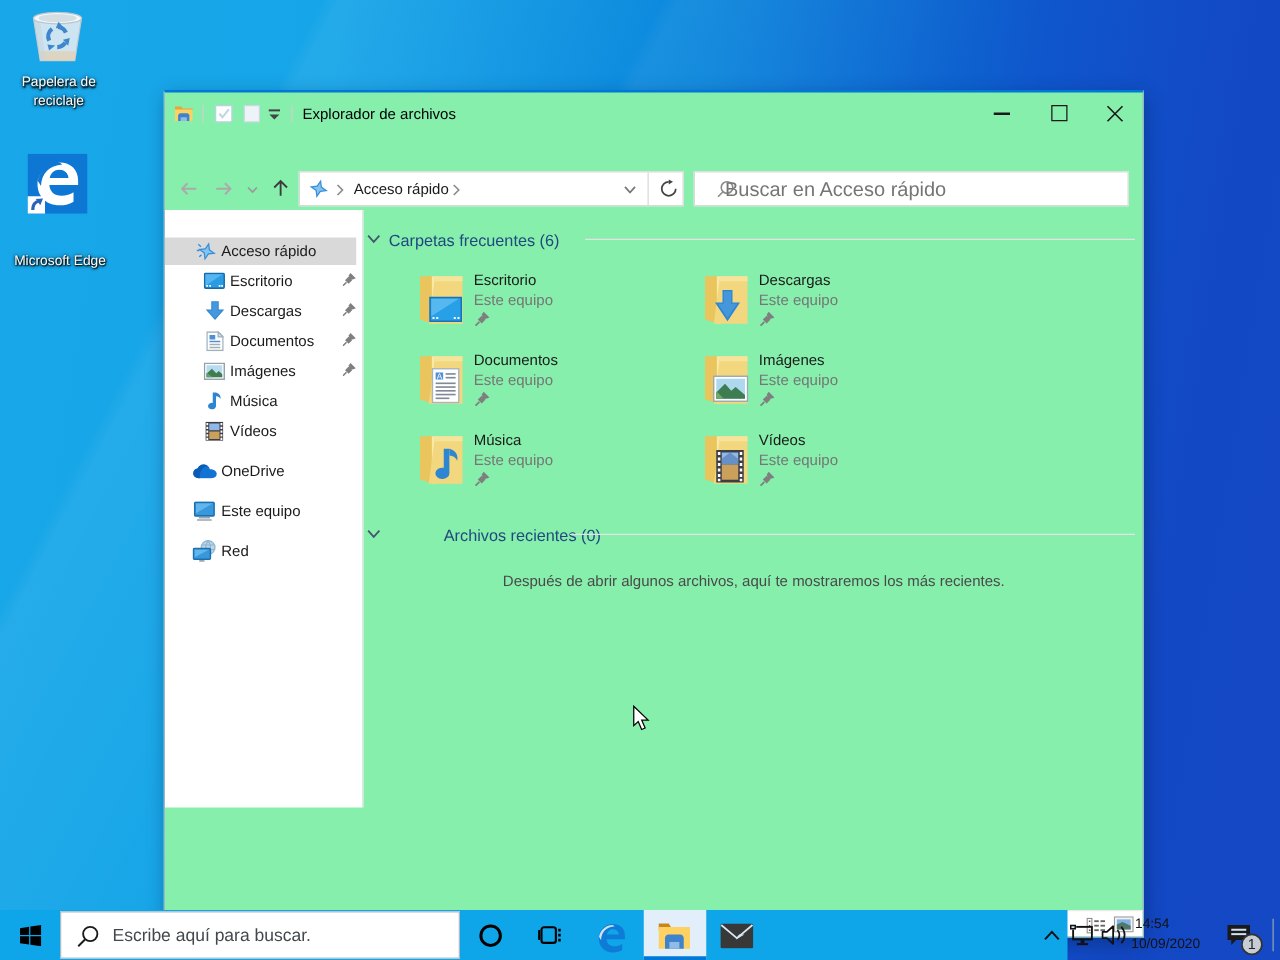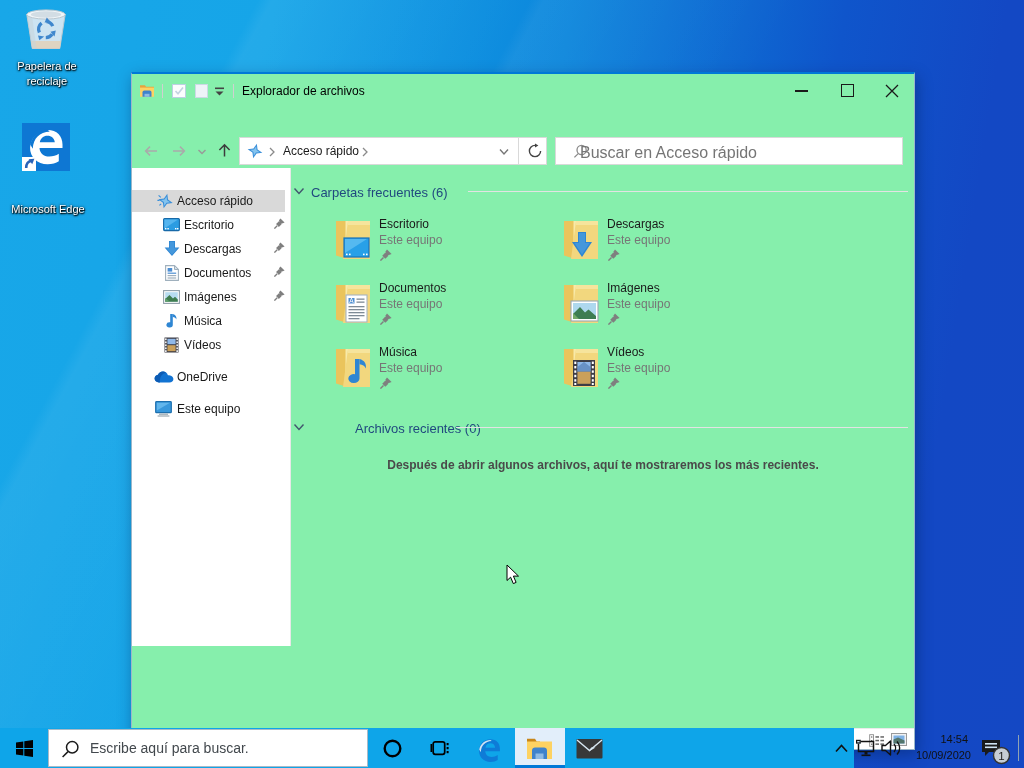--- a/index.html
+++ b/index.html
@@ -25,21 +25,21 @@
   .navrow span { position:absolute; top:4px; }
   .grouphdr { position:absolute; font-size:13px; color:#21497f; }
   .rule { position:absolute; height:1px; background:#e3e3e3; }
   .tname { position:absolute; font-size:12px; color:#1a1a1a; }
   .tsub { position:absolute; font-size:12px; color:#767676; }
   #statusbar { position:absolute; left:0; bottom:0; width:100%; height:21px; border-top:1px solid #ebebeb; background:#fff; font-size:12px; color:#3c3c3c; }
   
   #taskbar { position:absolute; left:0; top:728px; width:854px; height:40px; background:#0ea5e9; }
   #tsearch { position:absolute; left:48px; top:1px; width:320px; height:38px; background:#fff; border:1px solid #a9bac7; }
   #tsearch span { position:absolute; left:41px; top:10px; font-size:14px; color:#42484d; }
-  .ttxt { position:absolute; font-size:11px; color:#111; text-align:right; white-space:nowrap; }
+  .ttxt { position:absolute; font-size:11px; color:#111; text-align:left; white-space:nowrap; }
 </style>
 </head>
 <body>
 
 <div class="abs" style="left:0;top:0;width:1024px;height:768px;
   background:linear-gradient(118deg, rgba(255,255,255,0) 18%, rgba(255,255,255,.06) 19%, rgba(255,255,255,0) 37%, rgba(255,255,255,.05) 38%, rgba(255,255,255,0) 56%);"></div>
 
 <div class="abs" style="left:26px;top:9px;width:40px;height:41px;">
 <svg width="40" height="41" viewBox="0 0 40 41">
   <path d="M0.8,5.5 L6.2,39.5 L33.8,39.5 L39.2,5.5 Z" fill="#e6edf2" opacity="0.88"></path>
@@ -257,20 +257,30 @@
     <div class="navrow" style="top:230px;">
       <svg style="position:absolute;left:23px;top:3px;" width="17" height="16" viewBox="0 0 17 16">
         <rect x="0.7" y="0.7" width="15.6" height="11" rx="0.8" fill="#3898dc" stroke="#1c6fae" stroke-width="1.2"></rect>
         <path d="M1.8,1.8 L15,1.8 L1.8,9.6 Z" fill="#62b6ec"></path>
         <rect x="4" y="12.6" width="9" height="1.2" fill="#9aa7b0"></rect>
         <rect x="2.6" y="14.4" width="11.8" height="1.2" fill="#9aa7b0"></rect>
       </svg>
       <span style="left:45px;">Este equipo</span>
     </div>
 
+    <div class="navrow" style="top:262px;">
+      <svg style="position:absolute;left:22px;top:2px;" width="19" height="18" viewBox="0 0 19 18">
+        <circle cx="12.5" cy="6" r="5.5" fill="#bdd7ea" stroke="#8fb3cf" stroke-width="1"></circle>
+        <path d="M7.6,4 L17.4,4 M7.2,7.6 L17.8,7.6 M12.5,0.5 A9,9 0 0 1 12.5,11.5 M12.5,0.5 A9,9 0 0 0 12.5,11.5" fill="none" stroke="#8fb3cf" stroke-width="0.9"></path>
+        <rect x="0.7" y="6.7" width="13.6" height="8.6" rx="0.8" fill="#3898dc" stroke="#1c6fae" stroke-width="1.2"></rect>
+        <path d="M1.8,7.8 L13,7.8 L1.8,13.8 Z" fill="#62b6ec"></path>
+        <rect x="5.4" y="16" width="4.2" height="1.4" fill="#9aa7b0"></rect>
+      </svg>
+      <span style="left:45px;">Red</span>
+    </div>
 
     <svg style="position:absolute;left:142px;top:50px;" width="11" height="11" viewBox="0 0 11 11">
         <g fill="#7f7f7f">
           <path d="M6.4,0.4 L10.6,4.6 L8.8,5.3 L5.7,5.9 L5.1,2.2 Z"></path>
           <rect x="2.9" y="4.1" width="4" height="4" transform="rotate(45 4.9 6.1)"></rect>
           <path d="M3.2,7.8 L0.4,10.6" stroke="#7f7f7f" stroke-width="1.3"></path>
         </g>
       </svg>
     <svg style="position:absolute;left:142px;top:74px;" width="11" height="11" viewBox="0 0 11 11">
         <g fill="#7f7f7f">
@@ -460,21 +470,21 @@
           </g>
         </svg>
     </div>
 
     <svg style="position:absolute;left:161px;top:349px;" width="12" height="9" viewBox="0 0 12 9">
         <path d="M1.5,1.5 L6,6.5 L10.5,1.5" fill="none" stroke="#42566e" stroke-width="1.4"></path>
       </svg>
     <div class="grouphdr" style="left:179px;top:347px;margin-left:44px;">Archivos recientes (0)</div>
     <div class="rule" style="left:324px;top:353px;width:452px;"></div>
 
-    <div class="abs" style="left:171px;top:384px;width:600px;text-align:center;font-size:12px;color:#4a4a4a;font-weight:bold;">Después de abrir algunos archivos, aquí te mostraremos los más recientes.</div>
+    <div class="abs" style="left:171px;top:384px;width:600px;text-align:center;font-size:12px;color:#4a4a4a;">Después de abrir algunos archivos, aquí te mostraremos los más recientes.</div>
   </div>
 
   <div id="statusbar">
     <span style="position:absolute;left:14px;top:3px;">9 elementos</span>
     <svg style="position:absolute;left:737px;top:5px;" width="16" height="13" viewBox="0 0 16 13">
       <rect x="0.7" y="0.7" width="3.8" height="11.6" fill="none" stroke="#8a8a8a" stroke-width="0.9"></rect>
       <g fill="#555">
         <rect x="2.1" y="2.4" width="1.2" height="1.2"></rect>
           <rect x="2.1" y="6" width="1.2" height="1.2"></rect>
           <rect x="2.1" y="9.6" width="1.2" height="1.2"></rect>

